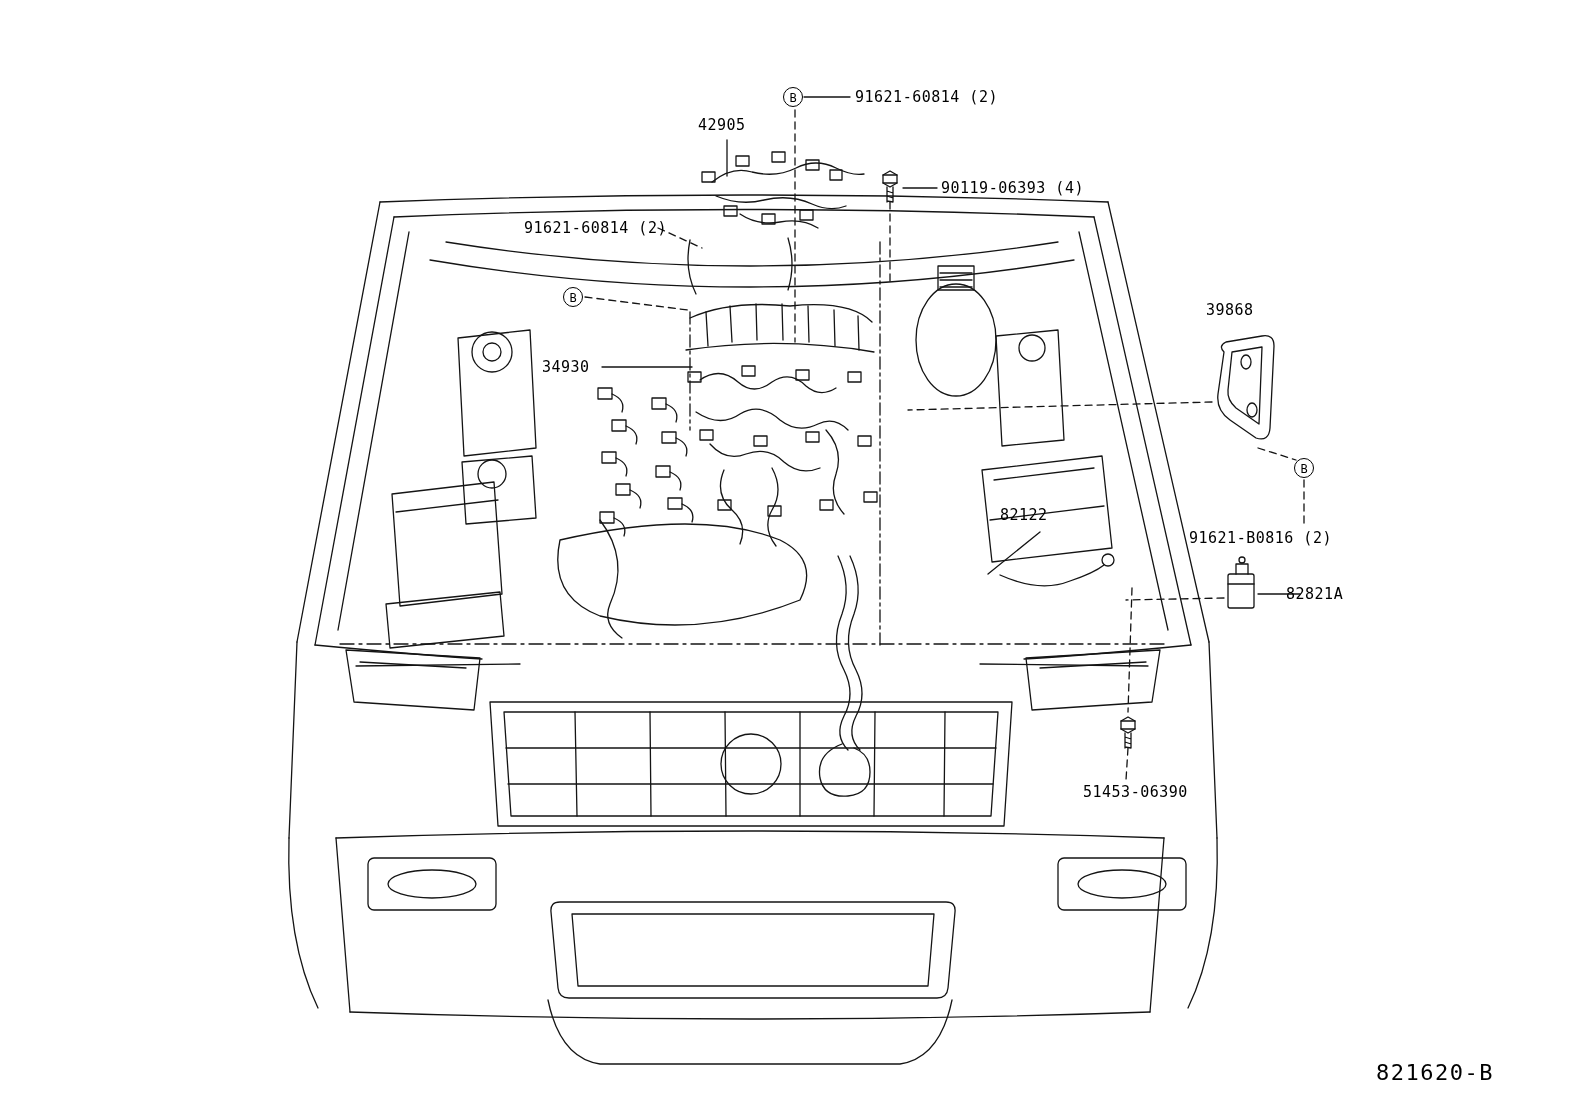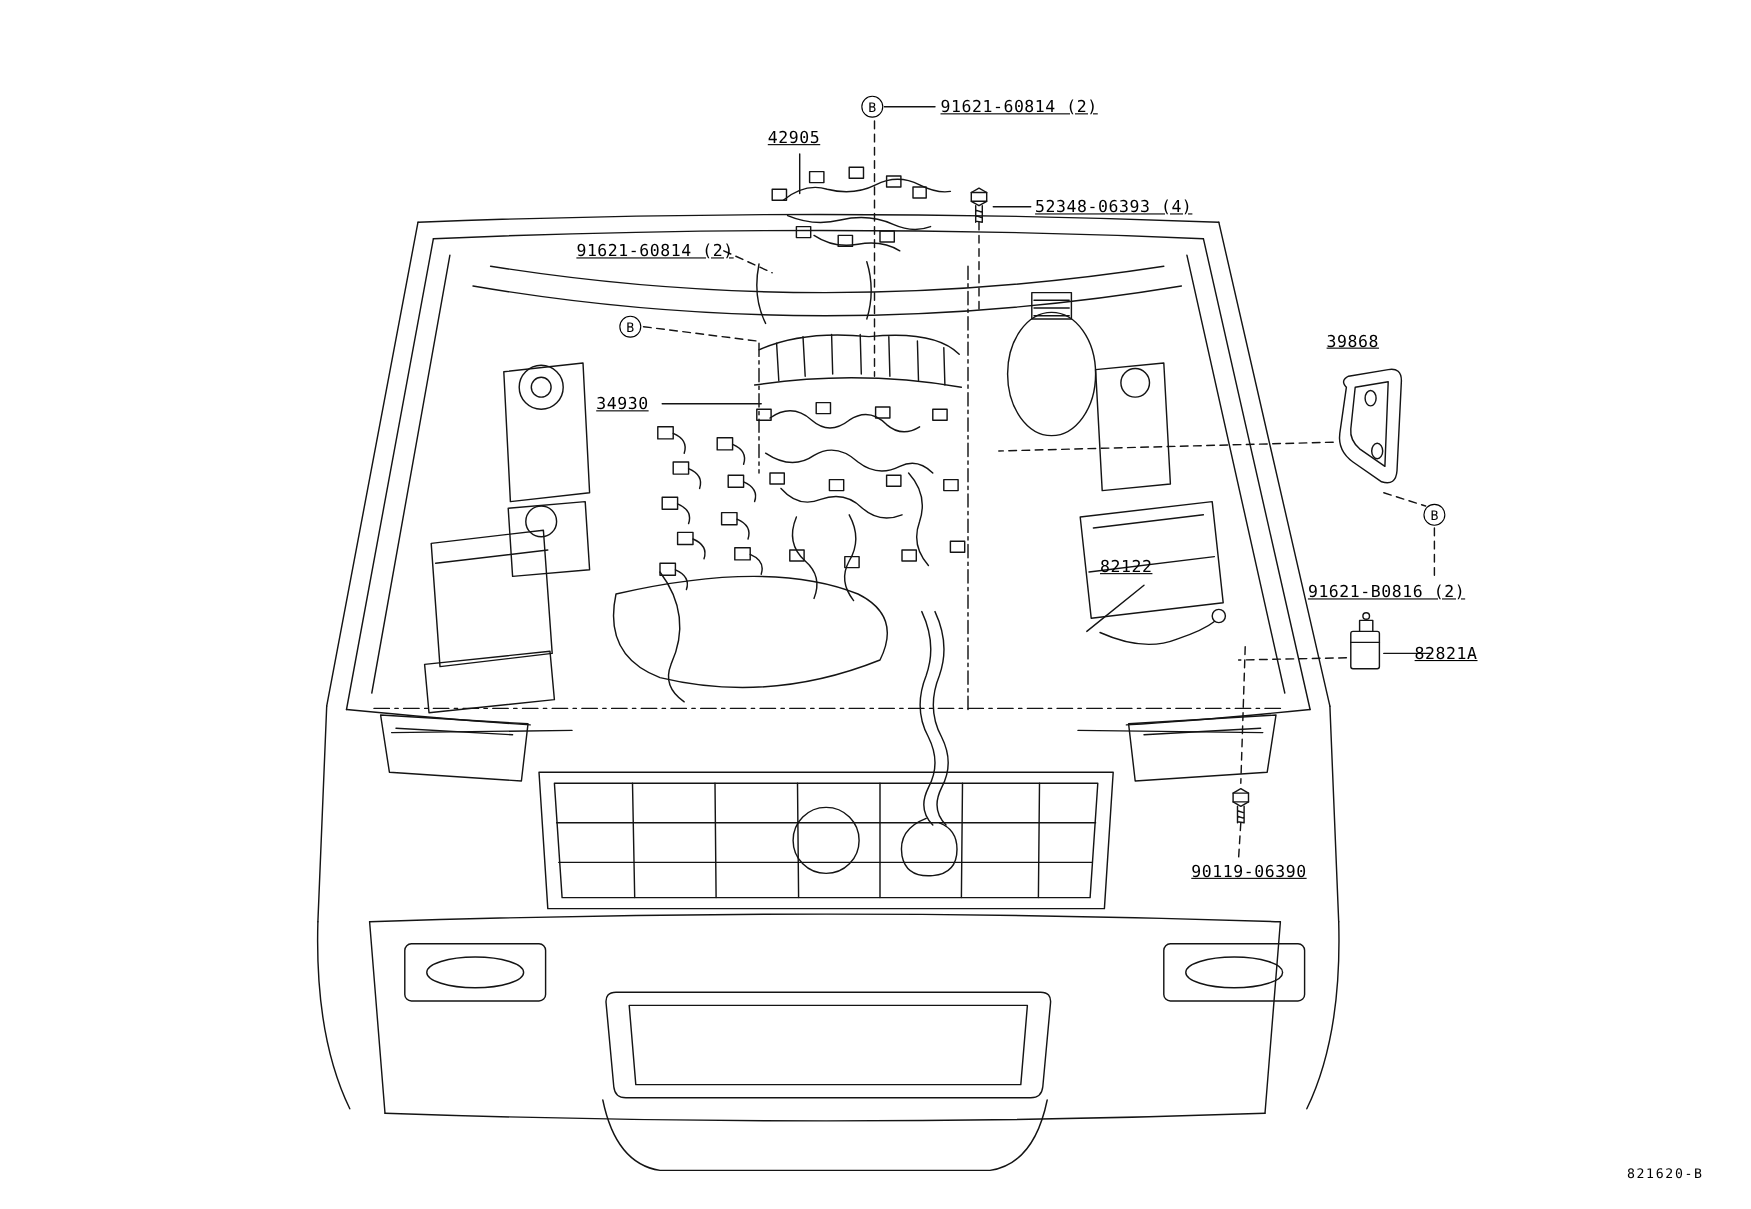--- a/index.html
+++ b/index.html
@@ -5,28 +5,28 @@
   html,body{margin:0;padding:0;background:#ffffff;}
   .stage{
     position:relative;width:1592px;height:1099px;overflow:hidden;background:#fff;
     font-family:"DejaVu Sans Mono","Liberation Mono",monospace;color:#000;
   }
   .art{position:absolute;left:0;top:0;}
   .art path,.art line,.art rect,.art circle,.art ellipse,.art polyline{
     fill:none;stroke:#141414;stroke-width:1.3;stroke-linecap:round;stroke-linejoin:round;
   }
   .callout{
-    position:absolute;font-size:15px;letter-spacing:.5px;white-space:nowrap;line-height:18px;text-decoration:underline;
+    position:absolute;font-size:15px;letter-spacing:.5px;white-space:nowrap;line-height:18px;
   }
   .marker{
     position:absolute;width:20px;height:20px;border:1.4px solid #000;border-radius:50%;
     font-size:12px;line-height:20px;text-align:center;background:#fff;box-sizing:border-box;
   }
   .diagram-code{
-    position:absolute;left:1479px;top:1060px;font-size:12px;letter-spacing:1.5px;
+    position:absolute;left:1376px;top:1060px;font-size:22px;letter-spacing:1.5px;
   }
 </style>
 </head>
 <body>
 
 <div class="stage">
 
   <svg class="art" width="1592" height="1099" viewBox="0 0 1592 1099">
 
     <defs>
@@ -205,28 +205,28 @@
         <rect x="1228" y="574" width="26" height="34" rx="2"></rect>
         <path d="M 1236,574 L 1236,564 L 1248,564 L 1248,574"></path>
         <circle cx="1242" cy="560" r="3"></circle>
         <path d="M 1228,584 L 1254,584"></path>
       </g>
     </g>
   </svg>
 
   <div class="callout" style="left:855px;top:88px">91621-60814 (2)</div>
   <div class="callout" style="left:698px;top:116px">42905</div>
-  <div class="callout" style="left:941px;top:179px">52348-06393 (4)</div>
+  <div class="callout" style="left:941px;top:179px">90119-06393 (4)</div>
   <div class="callout" style="left:524px;top:219px">91621-60814 (2)</div>
   <div class="callout" style="left:1206px;top:301px">39868</div>
   <div class="callout" style="left:542px;top:358px">34930</div>
   <div class="callout" style="left:1000px;top:506px">82122</div>
   <div class="callout" style="left:1189px;top:529px">91621-B0816 (2)</div>
   <div class="callout" style="left:1286px;top:585px">82821A</div>
-  <div class="callout" style="left:1083px;top:783px">90119-06390</div>
+  <div class="callout" style="left:1083px;top:783px">51453-06390</div>
 
   <div class="marker" style="left:783px;top:87px">B</div>
   <div class="marker" style="left:563px;top:287px">B</div>
   <div class="marker" style="left:1294px;top:458px">B</div>
 
   <div class="diagram-code">821620-B</div>
 
 </div>
 
 </body></html>

